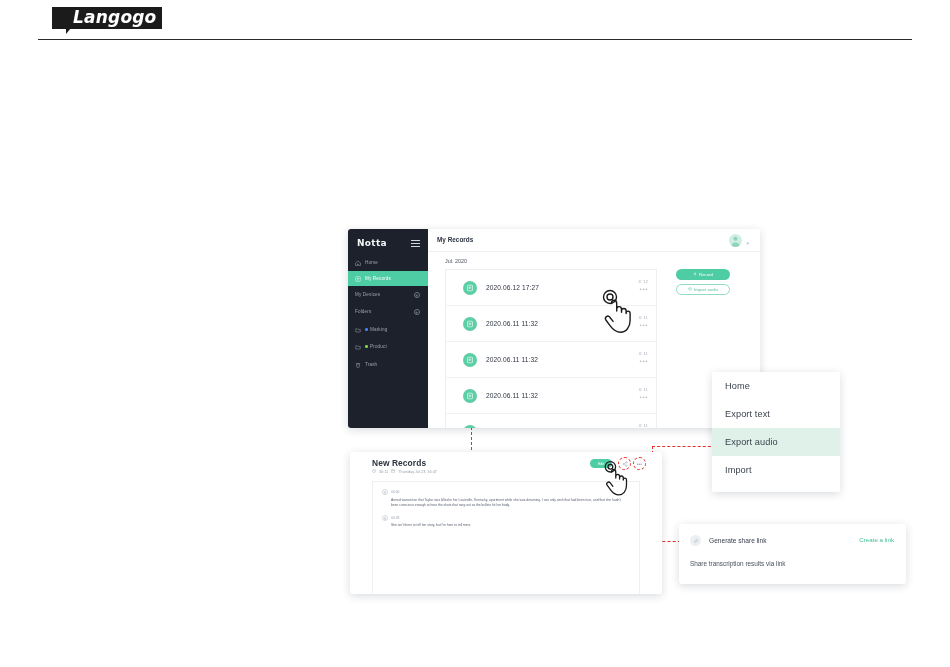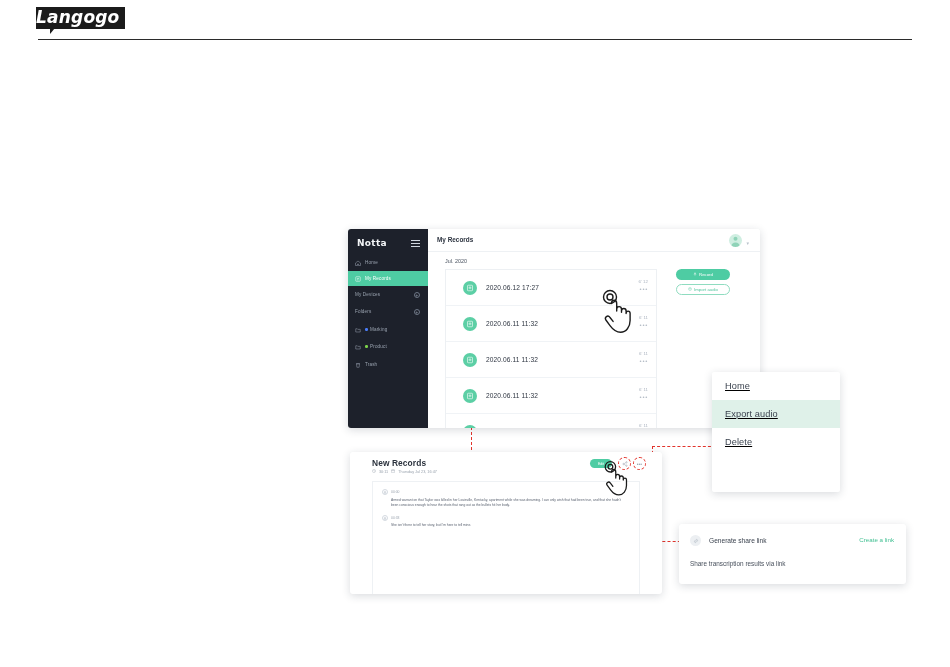--- a/index.html
+++ b/index.html
@@ -7,41 +7,41 @@
     width: 950px; height: 667px;
     background: #ffffff;
     font-family: "Liberation Sans", sans-serif;
     overflow: hidden;
   }
   #root { position: relative; width: 950px; height: 667px; }
 
   
   .brand-bar { position: absolute; left: 0; top: 0; width: 950px; height: 46px; }
   .logo {
-    position: absolute; left: 36px; top: 7px;
+    position: absolute; left: 52px; top: 7px;
     background: #1b1b1b; color: #ffffff;
     font-family: "DejaVu Sans", sans-serif;
     font-weight: 700; font-style: italic;
     font-size: 17px; letter-spacing: .2px;
-    padding: 2px 5px 3px 0; line-height: 1;
+    padding: 2px 5px 3px 21px; line-height: 1;
   }
   .logo:after {
     content: ""; position: absolute; left: 14px; bottom: -5px;
     width: 0; height: 0;
     border-left: 5px solid #1b1b1b;
     border-bottom: 6px solid transparent;
   }
   .brand-rule {
     position: absolute; left: 38px; top: 39px;
     width: 874px; height: 1px; background: #2b2b2b;
   }
 
   
   .card { position: absolute; background: #ffffff; }
-  .shadow-md { box-shadow: 0 2px 9px rgba(30,40,60,.17); text-decoration: underline; }
+  .shadow-md { box-shadow: 0 2px 9px rgba(30,40,60,.17); }
 
   
   #records-window {
     left: 348px; top: 229px; width: 412px; height: 199px;
     border-radius: 3px; overflow: hidden;
   }
   .rw-sidebar {
     position: absolute; left: 0; top: 0; width: 80px; height: 199px;
     background: #1d212b;
   }
@@ -447,22 +447,23 @@
   <div class="hand" style="left:597px; top:287px;">
     <svg width="40" height="48" viewBox="0 0 40 48">
       <path d="M14.5 16.5c0-2 1-3.3 2.6-3.3 1.6 0 2.6 1.3 2.6 3.3v7.6M19.7 22.3c0-1.6 1-2.7 2.4-2.7 1.4 0 2.4 1.1 2.4 2.7v3M24.5 24c0-1.5 1-2.5 2.3-2.5 1.3 0 2.3 1 2.3 2.5v2.6M29.1 26.3c0-1.3.9-2.2 2-2.2s2 .9 2 2.2v7.2c0 6.3-3.9 11.7-9.5 11.7-5.2 0-7.6-2.5-10.4-6.3l-4.3-5.9c-.8-1.2-.6-2.6.5-3.4 1.1-.8 2.6-.5 3.4.6l3.3 4.2" fill="#ffffff" stroke="#1b1b1b" stroke-width="1.4" stroke-linecap="round" stroke-linejoin="round"></path>
       <circle cx="13" cy="10" r="6.5" fill="none" stroke="#1b1b1b" stroke-width="1.4"></circle>
       <circle cx="13" cy="10" r="3" fill="none" stroke="#1b1b1b" stroke-width="1.4"></circle>
     </svg>
   </div>
 
   <div id="context-menu" class="card shadow-md">
     <div class="menu-item">Home</div>
+    <div class="menu-item">Export text</div>
     <div class="menu-item highlight">Export audio</div>
-    <div class="menu-item">Delete</div>
+    <div class="menu-item">Import</div>
   </div>
 
   <div id="transcript-window" class="card shadow-md">
     <div class="tw-head">
       <div class="tw-title">New Records</div>
       <div class="tw-sub">
         <span>
           <svg width="4" height="4" viewBox="0 0 10 10">
               <circle cx="5" cy="5" r="4" fill="none" stroke="#9aa3ae" stroke-width=".9"></circle>
               <path d="M5 2.6V5l1.7 1.1" stroke="#9aa3ae" stroke-width=".9" fill="none"></path>

